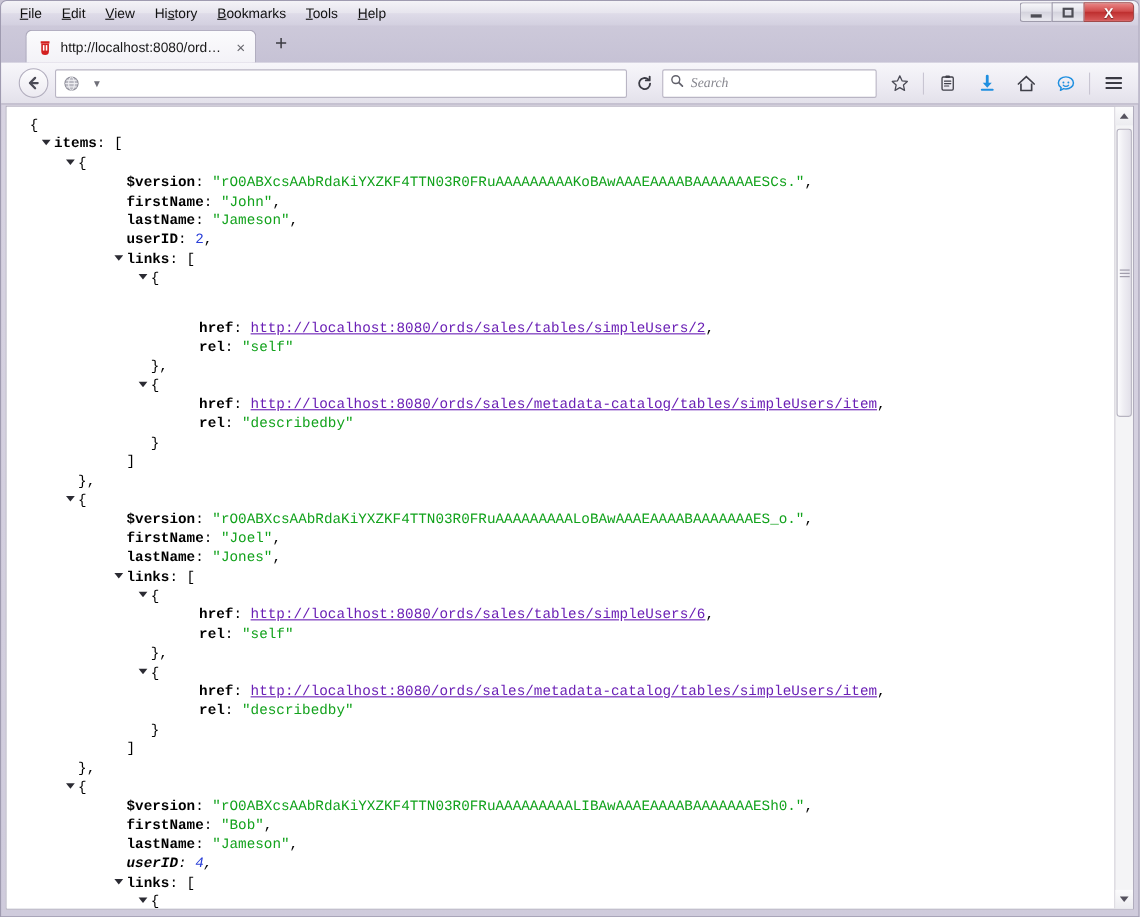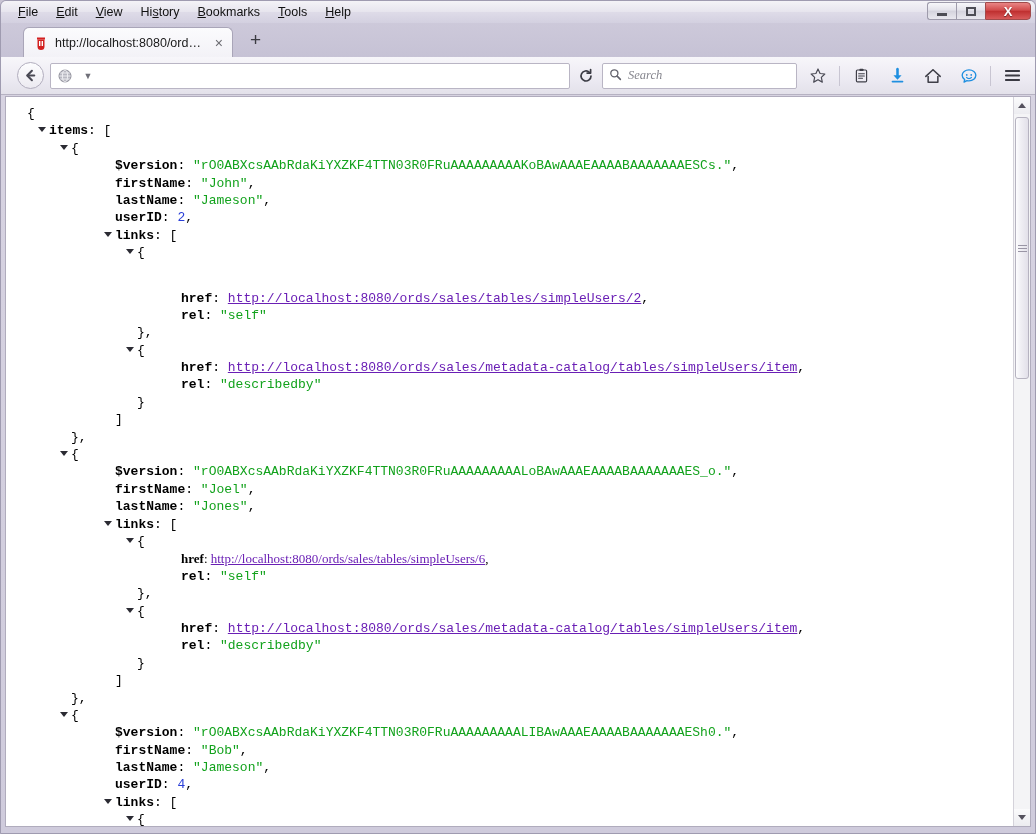--- a/index.html
+++ b/index.html
@@ -374,34 +374,34 @@
         <div class="jline" style="padding-left: 154px;"><span style="display: inline-block; width: 11px;"></span><span class="k">rel</span><span class="p">: </span><span class="s">"describedby"</span></div>
         <div class="jline" style="padding-left: 110px;"><span style="display: inline-block; width: 11px;"></span><span class="p">}</span></div>
         <div class="jline" style="padding-left: 88px;"><span style="display: inline-block; width: 11px;"></span><span class="p">]</span></div>
         <div class="jline" style="padding-left: 44px;"><span style="display: inline-block; width: 11px;"></span><span class="p">},</span></div>
         <div class="jline" style="padding-left: 44px;"><span class="tw"></span><span class="p">{</span></div>
         <div class="jline" style="padding-left: 88px;"><span style="display: inline-block; width: 11px;"></span><span class="k">$version</span><span class="p">: </span><span class="s">"rO0ABXcsAAbRdaKiYXZKF4TTN03R0FRuAAAAAAAAALoBAwAAAEAAAABAAAAAAAES_o."</span><span class="p">,</span></div>
         <div class="jline" style="padding-left: 88px;"><span style="display: inline-block; width: 11px;"></span><span class="k">firstName</span><span class="p">: </span><span class="s">"Joel"</span><span class="p">,</span></div>
         <div class="jline" style="padding-left: 88px;"><span style="display: inline-block; width: 11px;"></span><span class="k">lastName</span><span class="p">: </span><span class="s">"Jones"</span><span class="p">,</span></div>
         <div class="jline" style="padding-left: 88px;"><span class="tw"></span><span class="k">links</span><span class="p">: [</span></div>
         <div class="jline" style="padding-left: 110px;"><span class="tw"></span><span class="p">{</span></div>
-        <div class="jline" style="padding-left: 154px; font-family: Liberation Serif, serif;"><span style="display: inline-block; width: 11px;"></span><span class="k">href</span><span class="p">: </span><span class="lnk">http://localhost:8080/ords/sales/tables/simpleUsers/6</span><span class="p">,</span></div>
+        <div class="jline" style="padding-left: 154px;"><span style="display: inline-block; width: 11px;"></span><span class="k">href</span><span class="p">: </span><span class="lnk">http://localhost:8080/ords/sales/tables/simpleUsers/6</span><span class="p">,</span></div>
         <div class="jline" style="padding-left: 154px;"><span style="display: inline-block; width: 11px;"></span><span class="k">rel</span><span class="p">: </span><span class="s">"self"</span></div>
         <div class="jline" style="padding-left: 110px;"><span style="display: inline-block; width: 11px;"></span><span class="p">},</span></div>
         <div class="jline" style="padding-left: 110px;"><span class="tw"></span><span class="p">{</span></div>
         <div class="jline" style="padding-left: 154px;"><span style="display: inline-block; width: 11px;"></span><span class="k">href</span><span class="p">: </span><span class="lnk">http://localhost:8080/ords/sales/metadata-catalog/tables/simpleUsers/item</span><span class="p">,</span></div>
         <div class="jline" style="padding-left: 154px;"><span style="display: inline-block; width: 11px;"></span><span class="k">rel</span><span class="p">: </span><span class="s">"describedby"</span></div>
         <div class="jline" style="padding-left: 110px;"><span style="display: inline-block; width: 11px;"></span><span class="p">}</span></div>
         <div class="jline" style="padding-left: 88px;"><span style="display: inline-block; width: 11px;"></span><span class="p">]</span></div>
         <div class="jline" style="padding-left: 44px;"><span style="display: inline-block; width: 11px;"></span><span class="p">},</span></div>
         <div class="jline" style="padding-left: 44px;"><span class="tw"></span><span class="p">{</span></div>
         <div class="jline" style="padding-left: 88px;"><span style="display: inline-block; width: 11px;"></span><span class="k">$version</span><span class="p">: </span><span class="s">"rO0ABXcsAAbRdaKiYXZKF4TTN03R0FRuAAAAAAAAALIBAwAAAEAAAABAAAAAAAESh0."</span><span class="p">,</span></div>
         <div class="jline" style="padding-left: 88px;"><span style="display: inline-block; width: 11px;"></span><span class="k">firstName</span><span class="p">: </span><span class="s">"Bob"</span><span class="p">,</span></div>
         <div class="jline" style="padding-left: 88px;"><span style="display: inline-block; width: 11px;"></span><span class="k">lastName</span><span class="p">: </span><span class="s">"Jameson"</span><span class="p">,</span></div>
-        <div class="jline" style="padding-left: 88px;"><span style="display: inline-block; width: 11px;"></span><span class="k">userID</span><span class="p">: </span><span class="n">4</span><span class="p">,</span></div>
+        <div class="jline" style="padding-left: 88px; font-style: italic;"><span style="display: inline-block; width: 11px;"></span><span class="k">userID</span><span class="p">: </span><span class="n">4</span><span class="p">,</span></div>
         <div class="jline" style="padding-left: 88px;"><span class="tw"></span><span class="k">links</span><span class="p">: [</span></div>
         <div class="jline" style="padding-left: 110px;"><span class="tw"></span><span class="p">{</span></div>
         <div class="jline" style="padding-left: 154px;"><span style="display: inline-block; width: 11px;"></span><span class="k">href</span><span class="p">: </span><span class="lnk">http://localhost:8080/ords/sales/tables/simpleUsers/4</span><span class="p">,</span></div>
       </div>
 
     <div class="vscroll">
       <div class="sb-arrow up">
         <div class="arrow-up-tri"></div>
       </div>
       <div class="sb-thumb">

